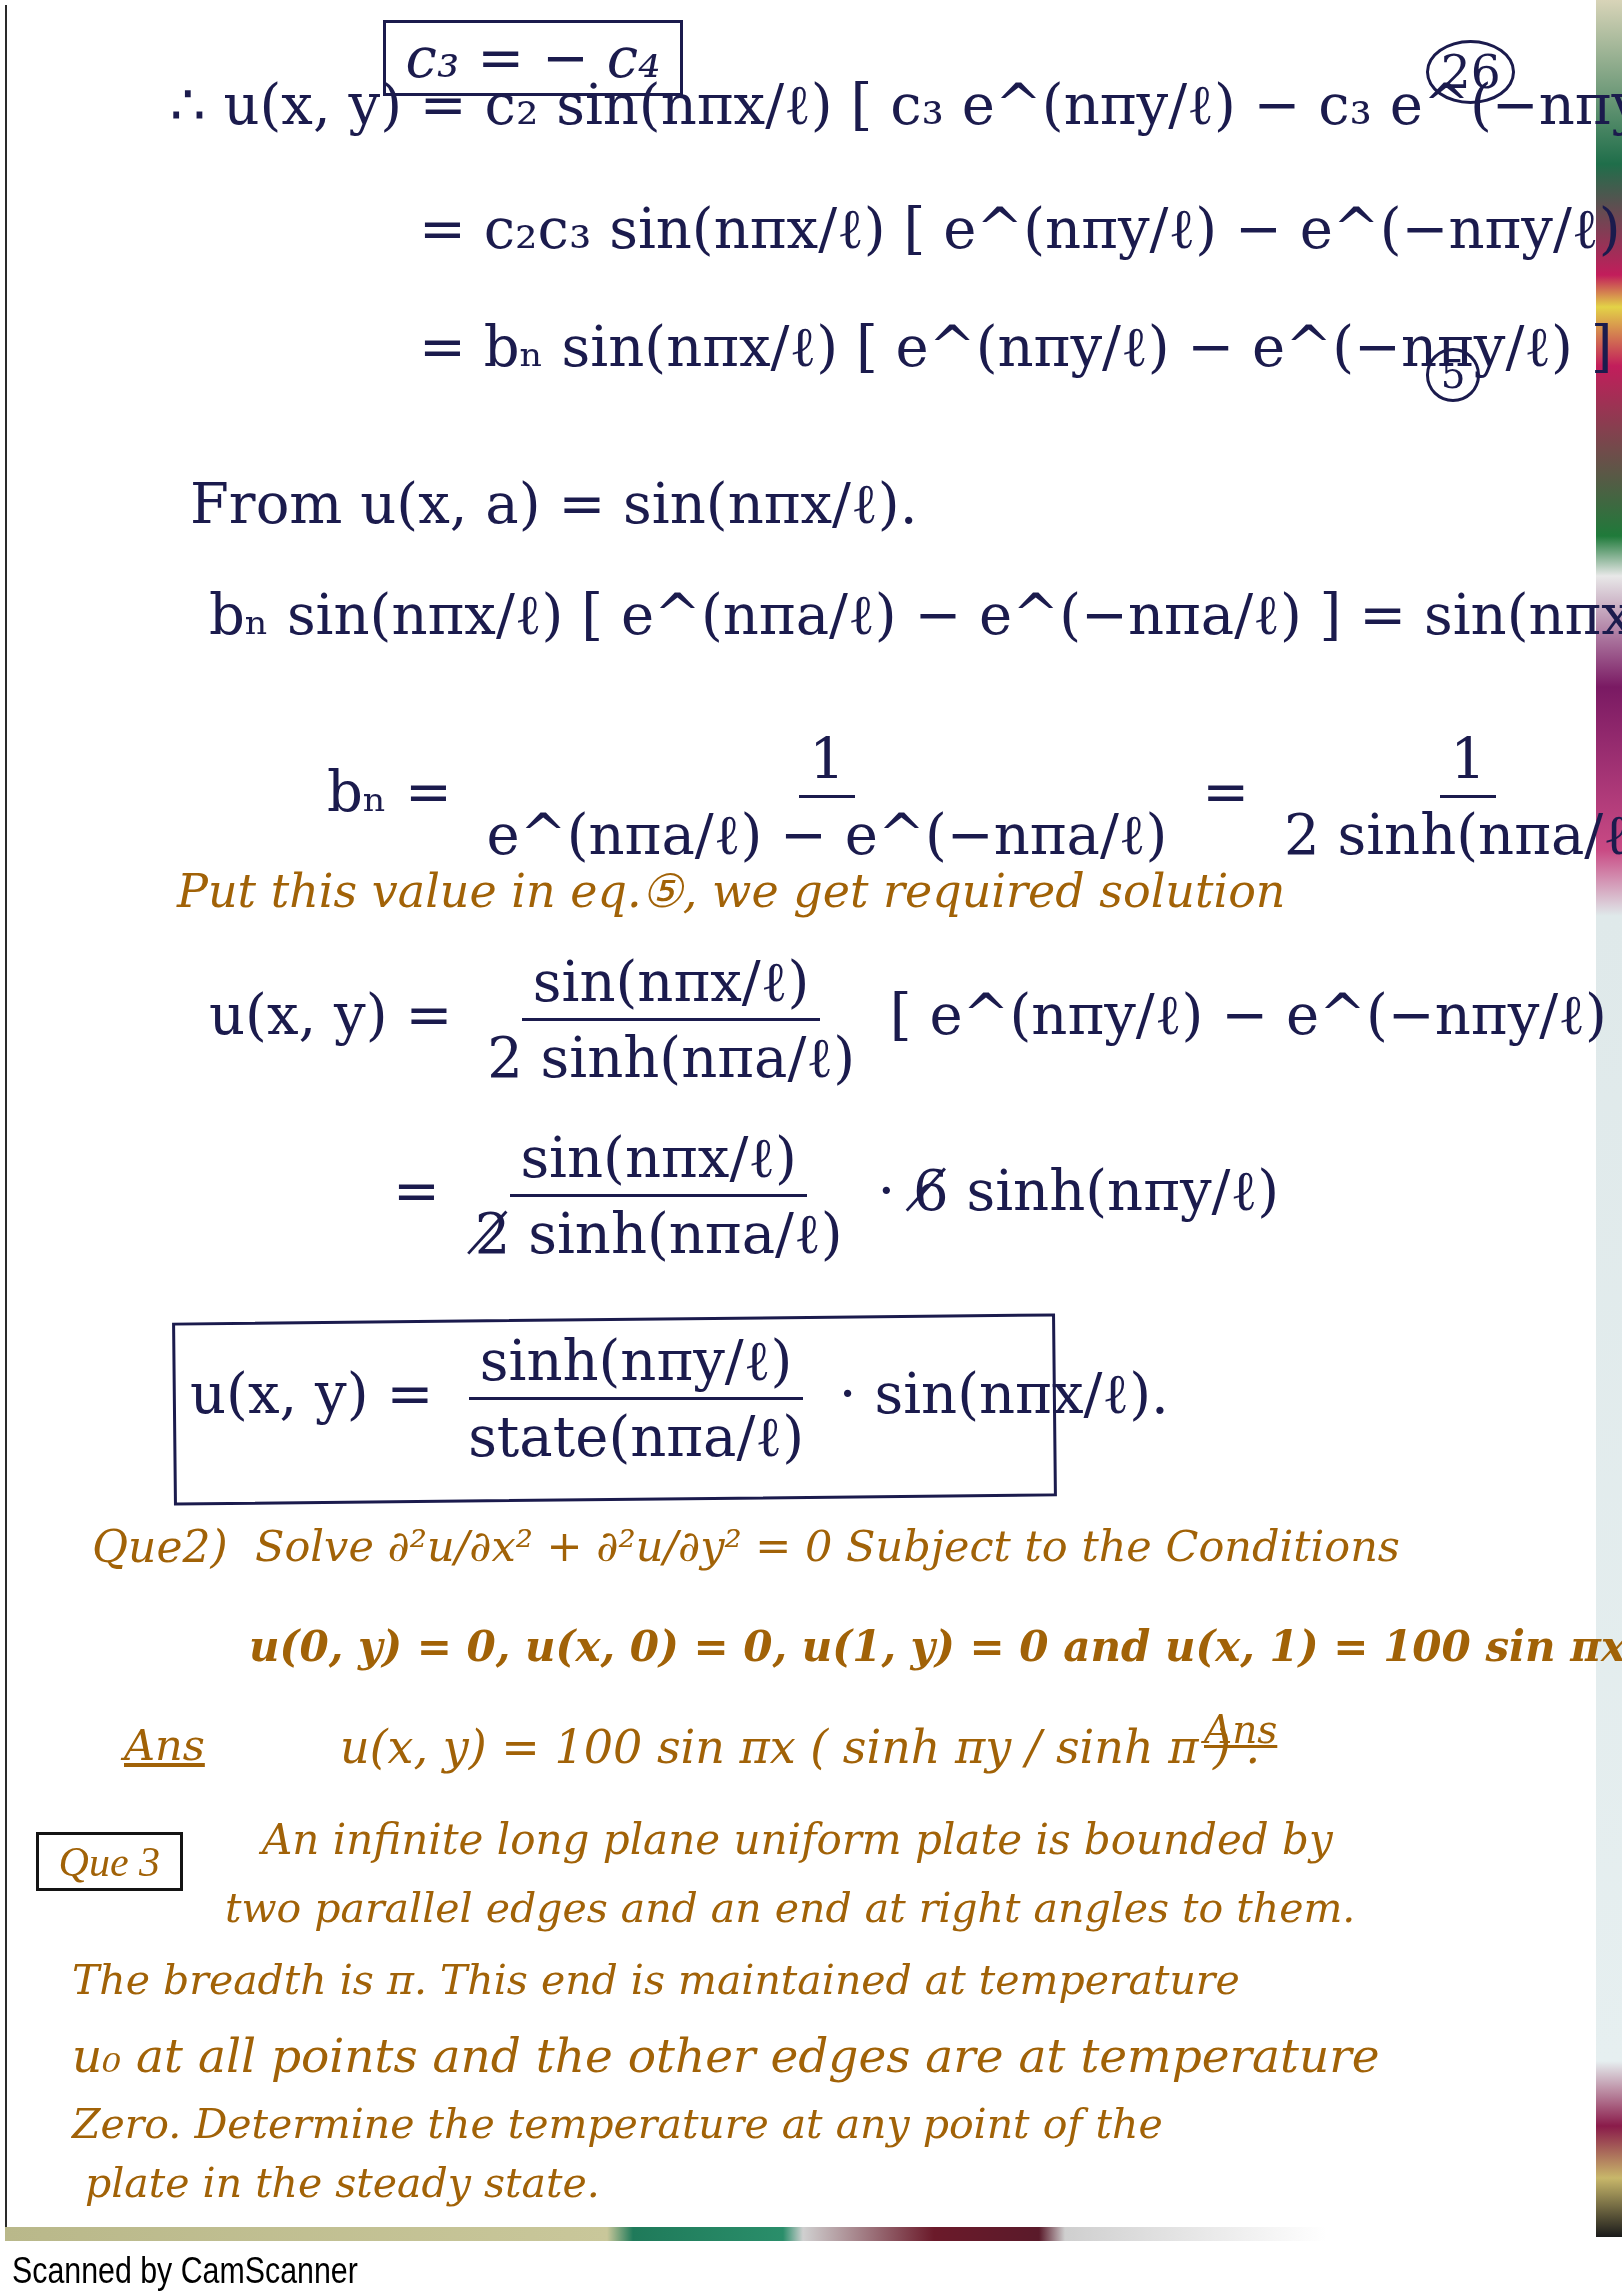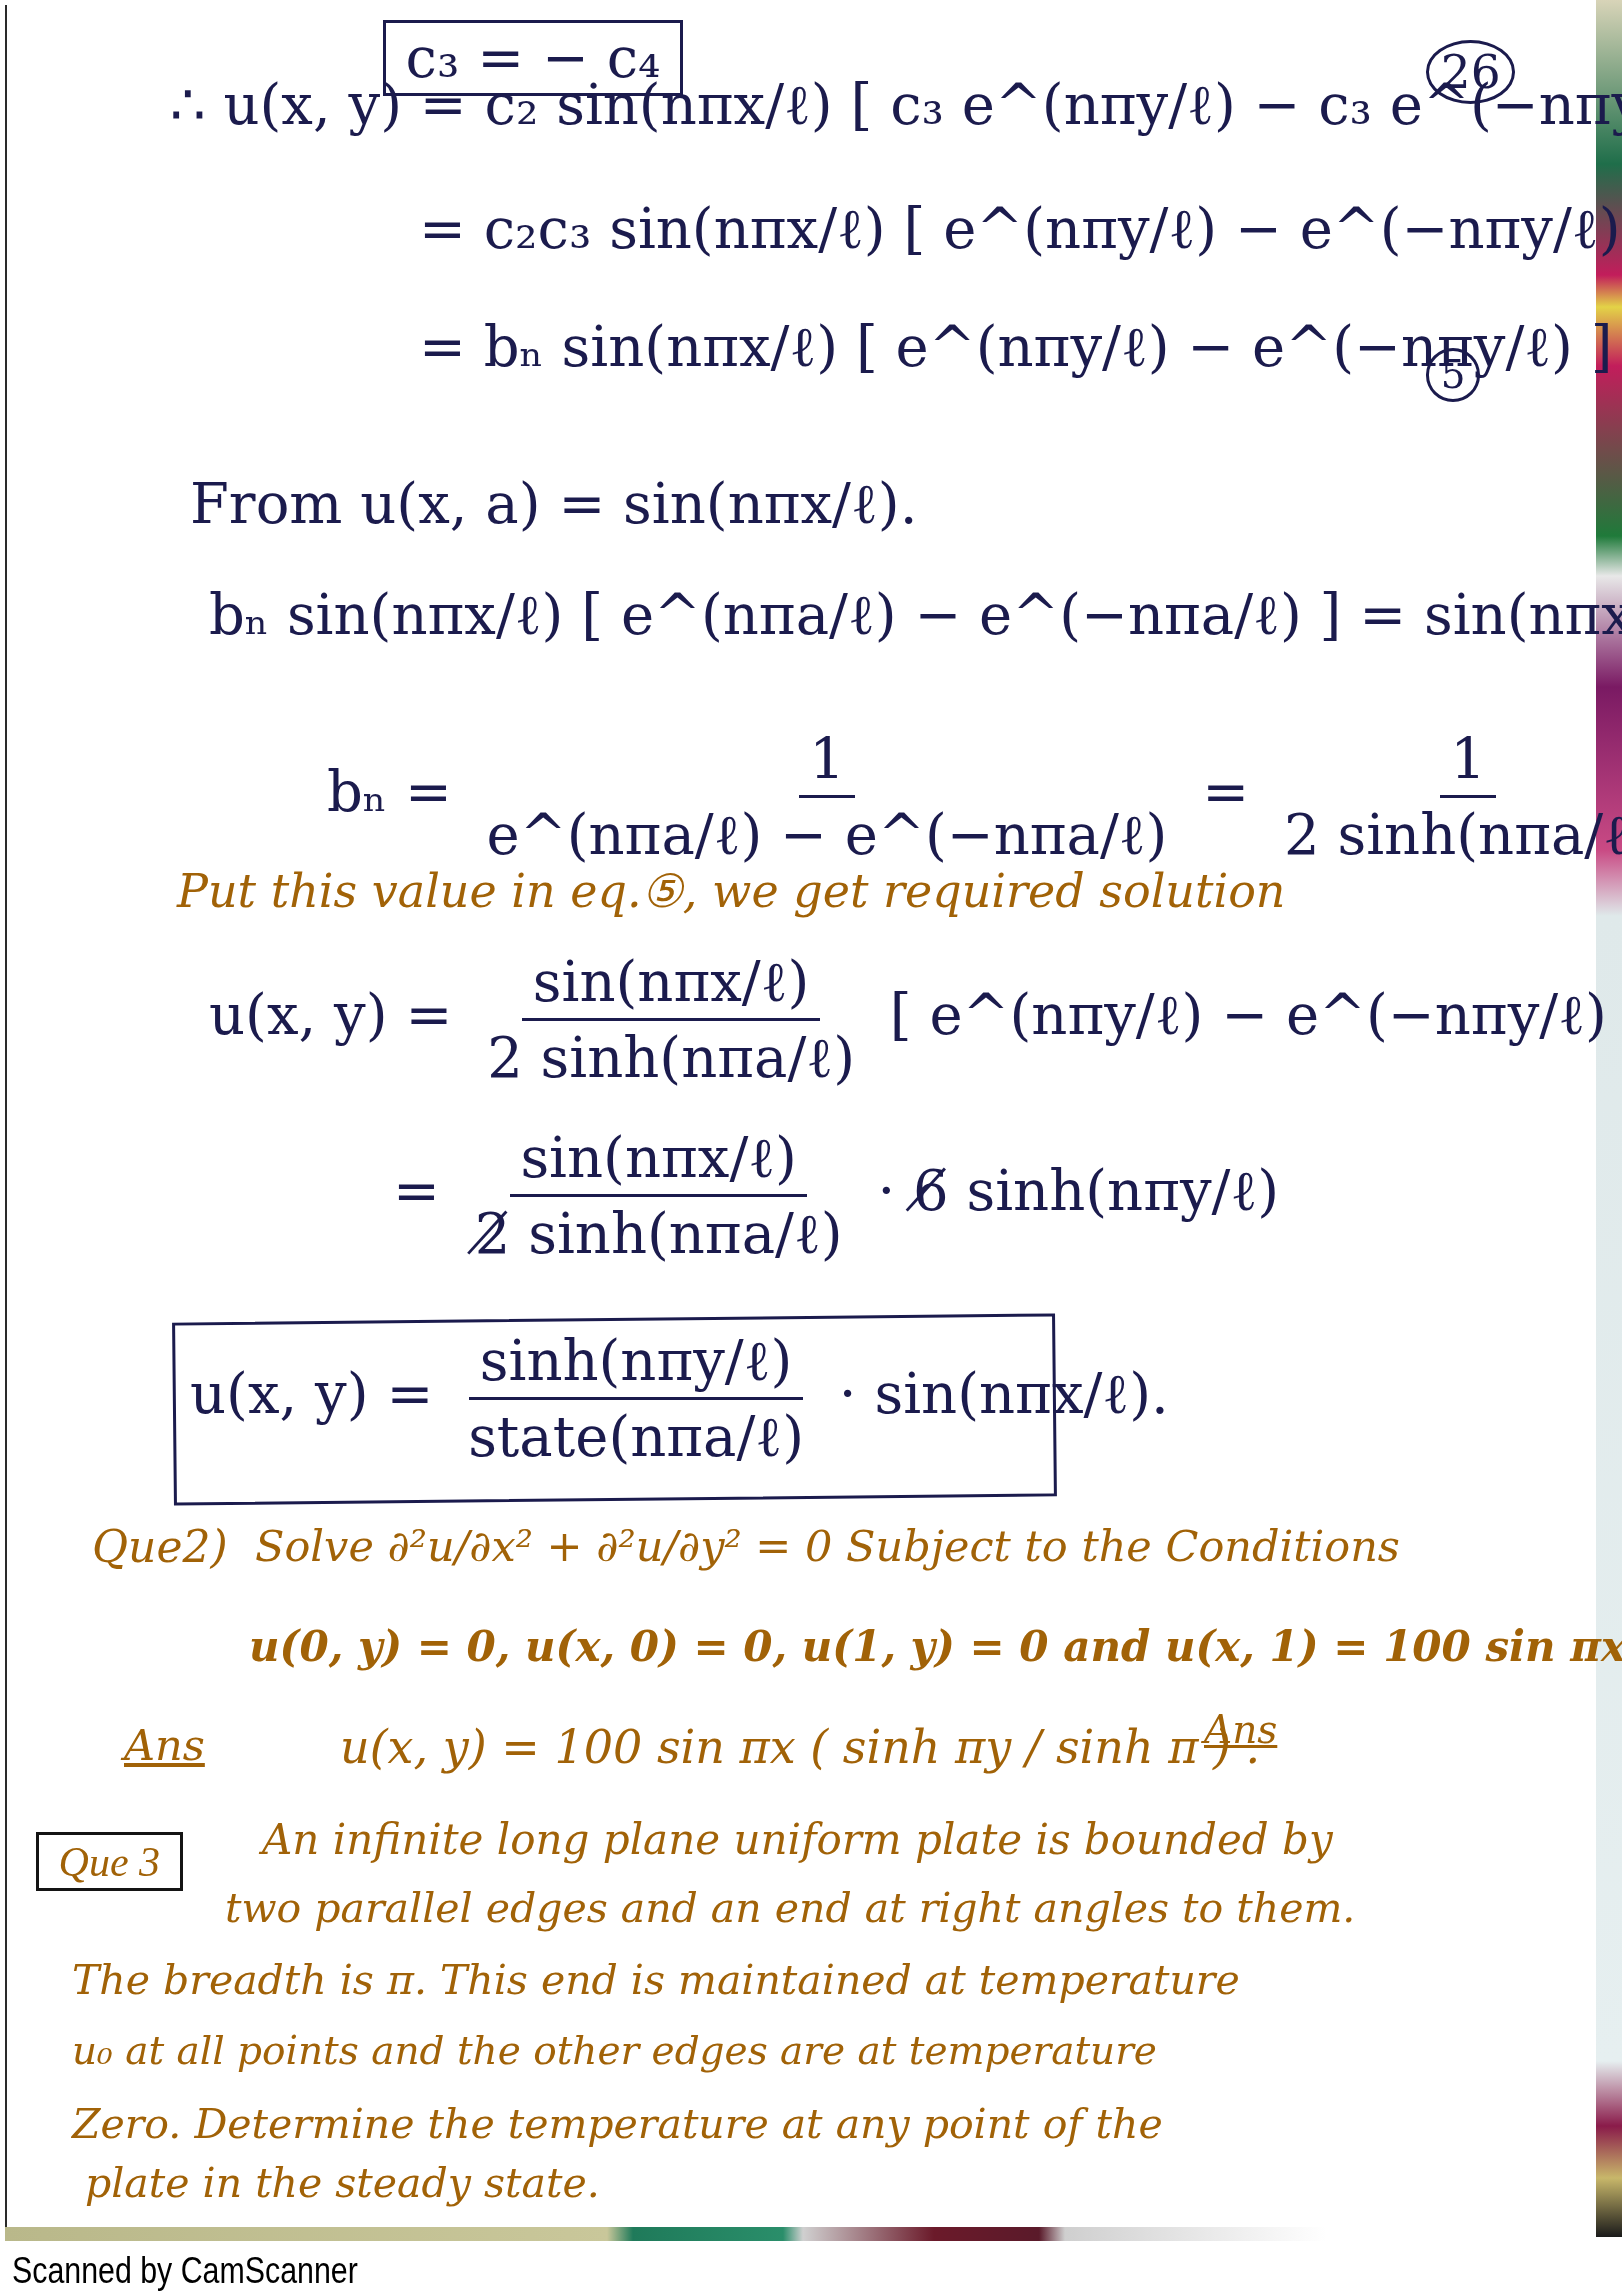--- a/index.html
+++ b/index.html
@@ -39,21 +39,21 @@
       font-size: 37px; color: #000000; transform: scaleX(0.82); transform-origin: left;
     }
   </style>
 </head>
 <body>
 
 <div class="page"></div>
 <div class="right-strip"></div>
 <div class="bottom-strip"></div>
 
-<div class="hw big boxed" style="left:383px; top:19.6px;">c₃ = − c₄</div>
+<div class="hw big boxed" style="left:383px; top:19.6px;font-style:italic;">c₃ = − c₄</div>
 <div class="hw big circled" style="left:1426px; top:26px; font-size:47px;">26</div>
 
 <div class="hw big" style="left:170px; top:72px;">∴ u(x, y) = c₂ sin(nπx/ℓ) [ c₃ e^(nπy/ℓ) − c₃ e^(−nπy/ℓ) ]</div>
 <div class="hw big" style="left:419px; top:196px;">= c₂c₃ sin(nπx/ℓ) [ e^(nπy/ℓ) − e^(−nπy/ℓ) ]</div>
 <div class="hw big" style="left:419px; top:314px;">= bₙ sin(nπx/ℓ) [ e^(nπy/ℓ) − e^(−nπy/ℓ) ]</div>
 <div class="hw big circled" style="left:1426px; top:334px; font-size:39px;">5</div>
 
 <div class="hw big" style="left:190px; top:471px;">From   u(x, a) = sin(nπx/ℓ).</div>
 <div class="hw big" style="left:209px; top:582px;">bₙ sin(nπx/ℓ) [ e^(nπa/ℓ) − e^(−nπa/ℓ) ] = sin(nπx/ℓ)</div>
 
@@ -104,18 +104,18 @@
 <div class="hw txt" style="left:255px; top:1521px; font-size:43px;">Solve  ∂²u/∂x² + ∂²u/∂y² = 0  Subject to the Conditions</div>
 <div class="hw txt" style="left:249px; top:1622px; font-size:42px;font-weight:bold;">u(0, y) = 0,  u(x, 0) = 0,  u(1, y) = 0  and  u(x, 1) = 100 sin πx</div>
 <div class="hw txt" style="left:124px; top:1720px; font-size:43px; text-decoration:underline;">Ans</div>
 <div class="hw txt" style="left:340px; top:1720px; font-size:46px;">u(x, y) = 100 sin πx ( sinh πy / sinh π ) .</div>
 <div class="hw txt" style="left:1204px; top:1707px; font-size:39px; text-decoration:underline;">Ans</div>
 
 <div class="hw txt boxed" style="left:36px; top:1832px; font-size:42px; border-color:#141414;font-family:Liberation Serif, serif;">Que 3</div>
 <div class="hw txt" style="left:262px; top:1815px; font-size:42px;">An infinite long plane uniform plate is bounded by</div>
 <div class="hw txt" style="left:225px; top:1884px; font-size:41px;">two parallel edges and an end at right angles to them.</div>
 <div class="hw txt" style="left:72px; top:1956px; font-size:41px;">The breadth is π. This end is maintained at temperature</div>
-<div class="hw txt" style="left:72px; top:2028px; font-size:39px;">u₀ at all points and the other edges are at temperature</div>
+<div class="hw txt" style="left:72px; top:2028px; font-size:47px;">u₀ at all points and the other edges are at temperature</div>
 <div class="hw txt" style="left:72px; top:2100px; font-size:41px;">Zero. Determine the temperature at any point of the</div>
 <div class="hw txt" style="left:85px; top:2159px; font-size:41px;">plate in the steady state.</div>
 
 <div class="footer">Scanned by CamScanner</div>
 
 
 </body></html>

